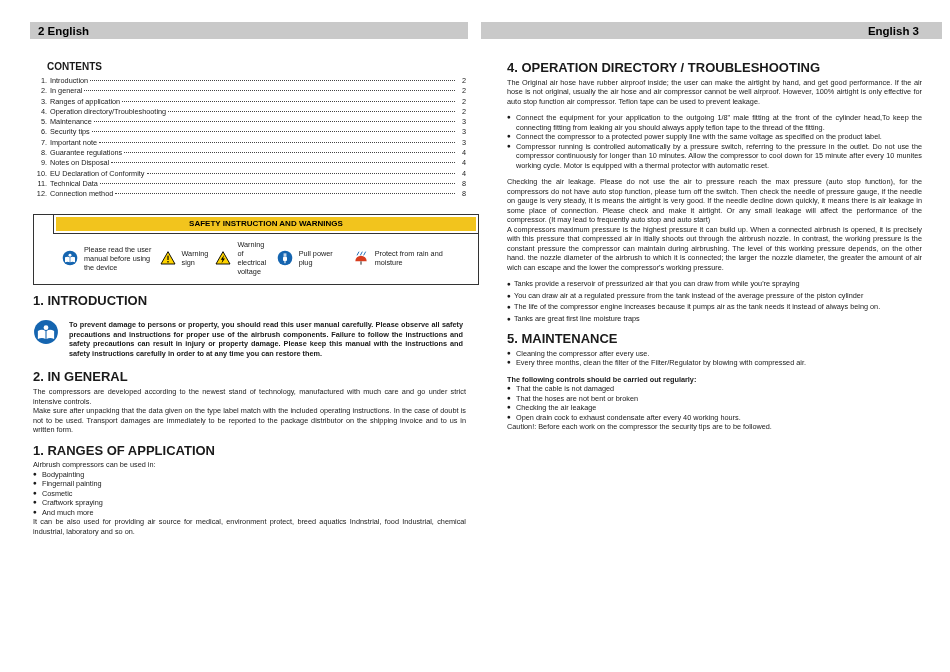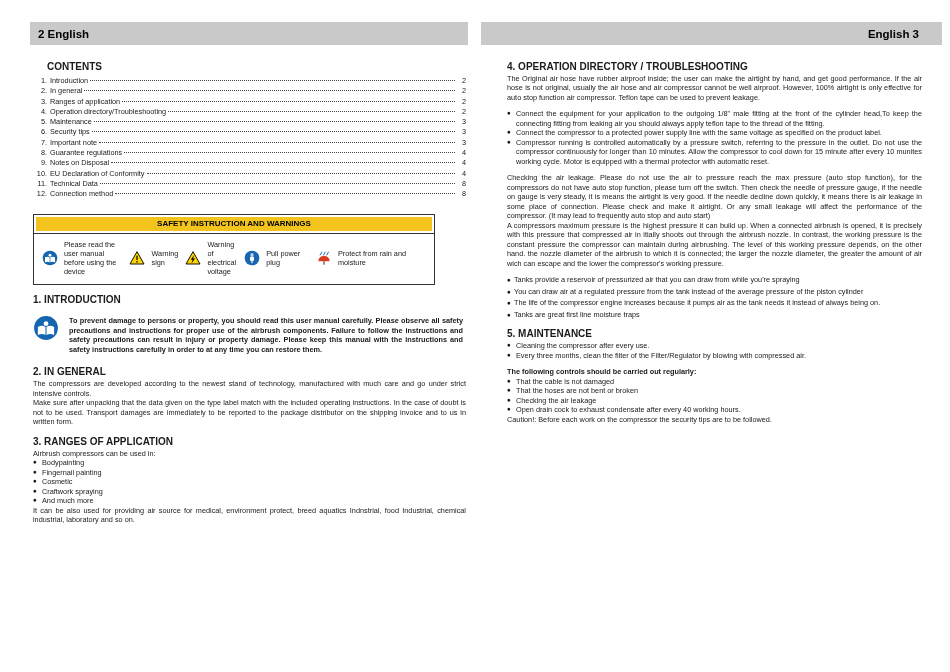--- a/index.html
+++ b/index.html
@@ -1,47 +1,47 @@
 <!DOCTYPE html>
 <html><head>
 <meta charset="utf-8">
 <style>
   html,body{margin:0;padding:0;}
   body{
     width:950px;height:672px;background:#ffffff;position:relative;overflow:hidden;
     font-family:"Liberation Sans","DejaVu Sans",sans-serif;color:#1a1a1a;
   }
   .page-header{
-    position:absolute;top:22px;height:23px;background:#c9c9c9;
+    position:absolute;top:22px;height:17px;background:#c9c9c9;
     display:flex;align-items:center;font-weight:bold;font-size:11.5px;color:#000;
   }
   .hdr-left{left:30px;width:438px;padding-left:8px;box-sizing:border-box;}
   .hdr-right{left:481px;width:461px;justify-content:flex-end;padding-right:23px;box-sizing:border-box;}
 
   .col{position:absolute;top:60px;font-size:7.3px;line-height:1.3;}
   .col-left{left:33px;width:433px;}
   .col-right{left:507px;width:415px;}
 
   h2.doc{font-size:10px;margin:0 0 3px 14px;}
-  h3.doc{font-size:10px;margin:8px 0 1px 0;}
+  h3.doc{font-size:13px;margin:8px 0 1px 0;}
   h3.first{margin-top:0;}
   p.doc{margin:0;text-align:justify;}
   p.sp{margin-bottom:7px;}
   .bold{font-weight:bold;}
 
   
   ul.toc{list-style:none;margin:2px 0 0 0;padding:0;}
   .toc-item{display:flex;align-items:baseline;line-height:10.3px;}
   .toc-num{width:14px;text-align:right;flex:0 0 auto;}
   .toc-label{margin-left:3px;white-space:nowrap;flex:0 0 auto;}
   .toc-dots{flex:1 1 auto;border-bottom:1.2px dotted #444;margin:0 2px;transform:translateY(-2px);}
   .toc-page{width:9px;text-align:right;flex:0 0 auto;}
 
   
-  .safety-box{border:1px solid #333;margin-top:14px;width:402px;box-sizing:border-box;}
+  .safety-box{border:1px solid #333;margin-top:14px;width:446px;box-sizing:border-box;padding-left:20px;}
   .safety-header{background:#f2c41d;border:2px solid #fff;outline:1px solid #333;
     text-align:center;font-weight:bold;font-size:8px;padding:2px 0;color:#000;}
   .safety-grid{display:grid;grid-template-columns:1.08fr 1fr;padding:7px 10px 8px 8px;column-gap:8px;}
   .safety-col{display:flex;flex-direction:row;gap:7px;}
   .safety-item{display:flex;align-items:center;gap:6px;}
   .safety-item .s-icon{flex:0 0 auto;width:16px;height:16px;}
   .safety-item .s-label{line-height:1.25;}
 
   
   .notice{display:flex;gap:7px;margin:7px 0 7px 0;align-items:flex-start;}
@@ -237,21 +237,21 @@
           <path d="M19.5 11c-2.6-1.3-5-1.3-7 0v7.5c2-1.3 4.4-1.3 7 0z" fill="#fff"></path>
         </svg>
     </span>
     <p>To prevent damage to persons or property, you should read this user manual carefully. Please observe all safety precautions and instructions for proper use of the airbrush components. Failure to follow the instructions and safety precautions can result in injury or property damage. Please keep this manual with the instructions and safety instructions carefully in order to at any time you can restore them.</p>
   </div>
 
   <h3 class="doc">2. IN GENERAL</h3>
   <p class="doc">The compressors are developed according to the newest stand of technology, manufactured with much care and go under strict intensive controls.</p>
   <p class="doc">Make sure after unpacking that the data given on the type label match with the included operating instructions. In the case of doubt is not to be used. Transport damages are immediately to be reported to the package distributor on the shipping invoice  and to us in written form.</p>
 
-  <h3 class="doc">3. RANGES OF APPLICATION</h3>
+  <h3 class="doc">1. RANGES OF APPLICATION</h3>
   <p class="doc">Airbrush compressors can be used in:</p>
   <ul class="bl">
 
       <li class="bl-hang">
         <span class="dot">●</span>
         <span class="txt">Bodypainting</span>
       </li>
 
       <li class="bl-hang">
         <span class="dot">●</span>

